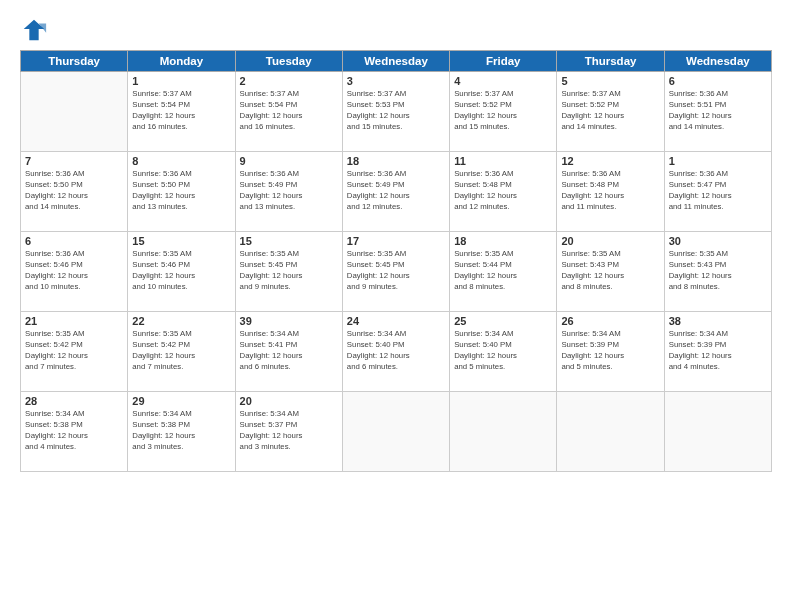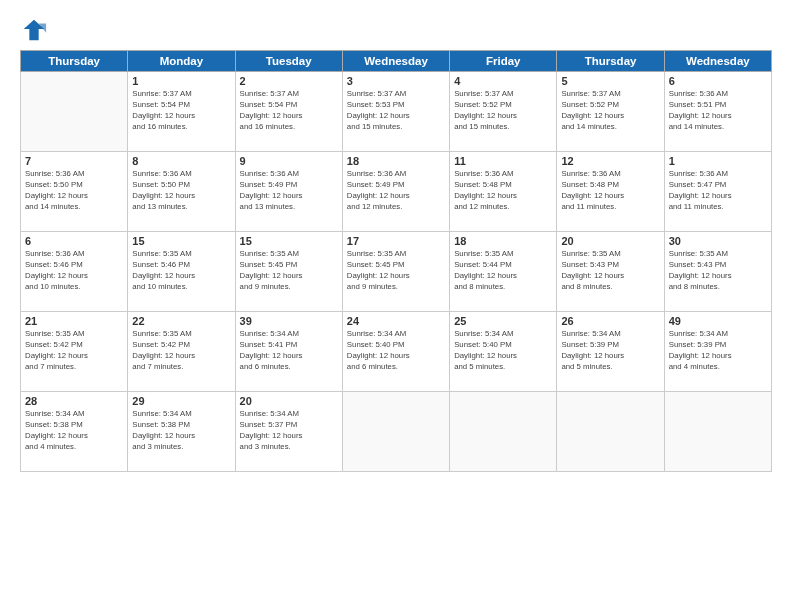--- a/index.html
+++ b/index.html
@@ -311,21 +311,21 @@
 and 5 minutes.</div>
           </td>
           <td>
             <span class="day-number">26</span>
             <div class="day-info" style="white-space: pre-line;">Sunrise: 5:34 AM
 Sunset: 5:39 PM
 Daylight: 12 hours
 and 5 minutes.</div>
           </td>
           <td>
-            <span class="day-number">49</span>
+            <span class="day-number">38</span>
             <div class="day-info" style="white-space: pre-line;">Sunrise: 5:34 AM
 Sunset: 5:39 PM
 Daylight: 12 hours
 and 4 minutes.</div>
           </td>
         </tr>
         <tr>
           <td>
             <span class="day-number">28</span>
             <div class="day-info" style="white-space: pre-line;">Sunrise: 5:34 AM

